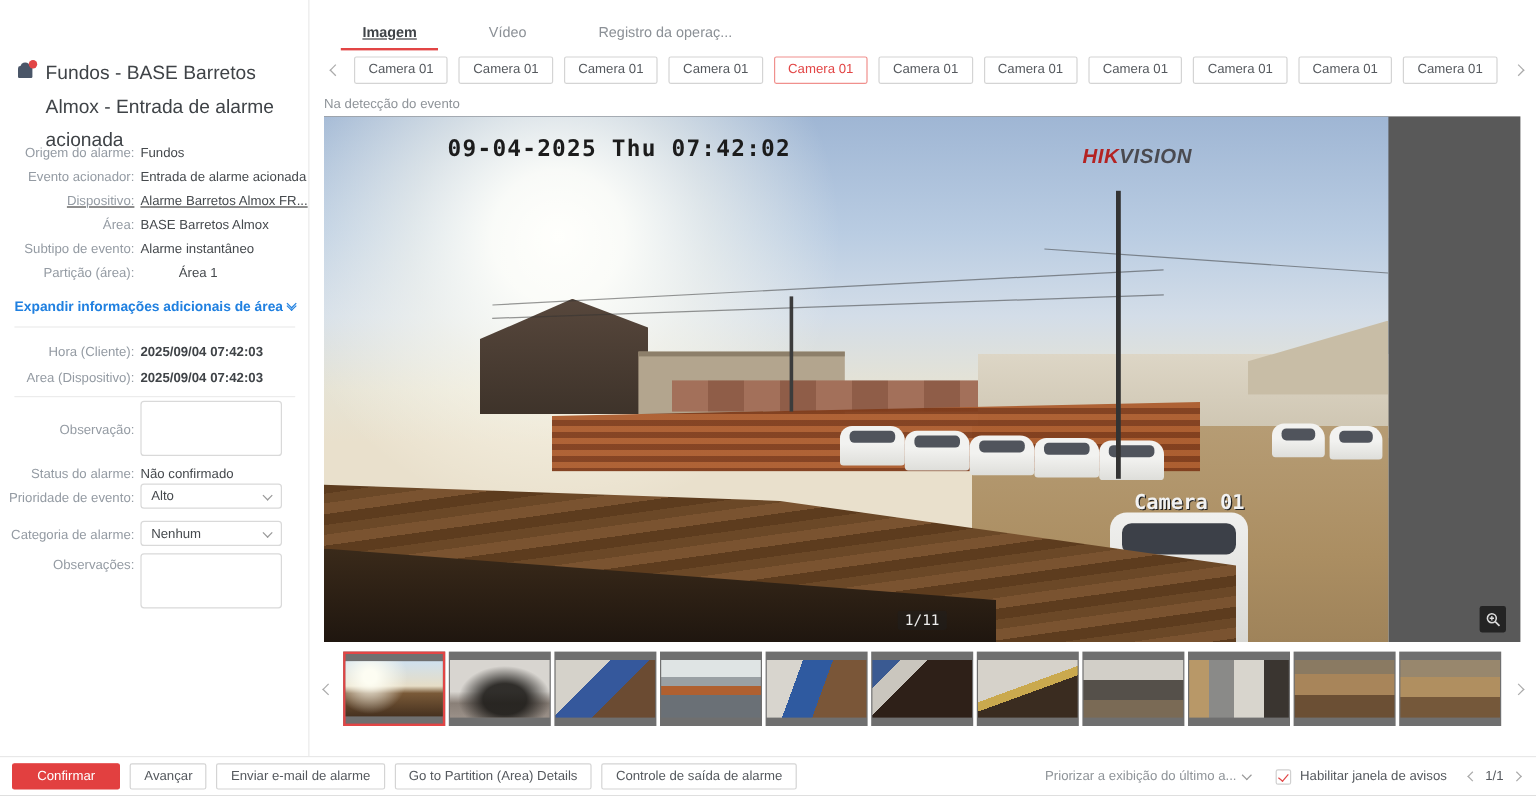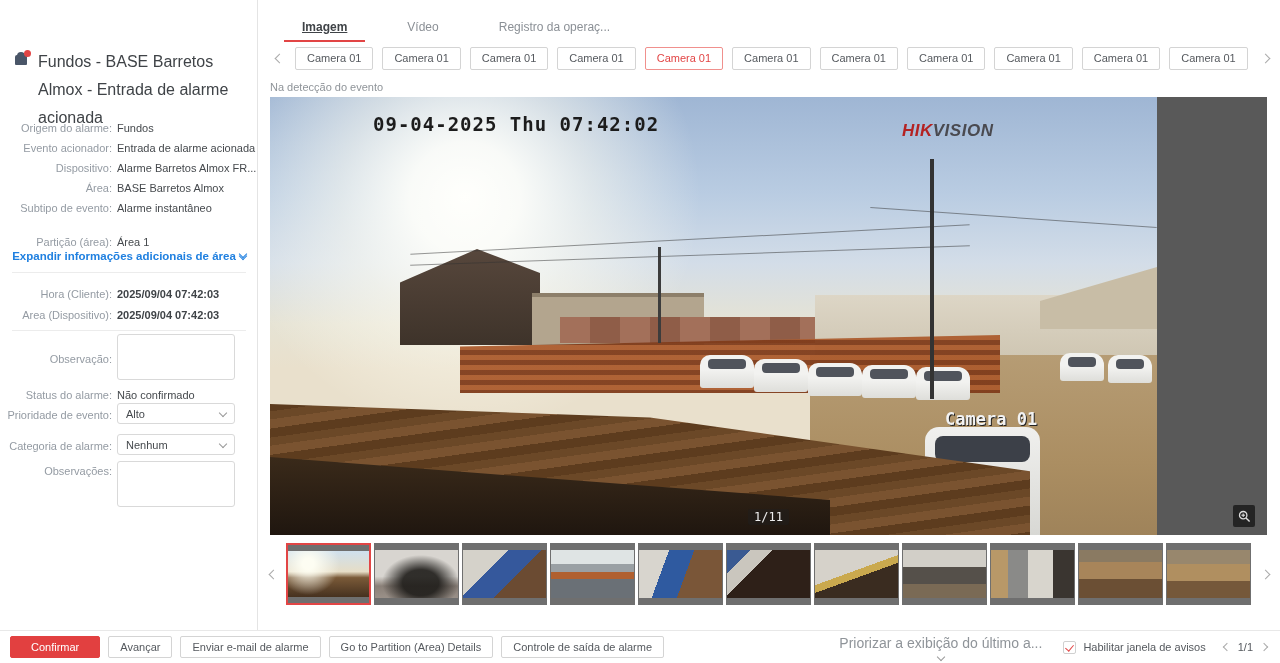--- a/index.html
+++ b/index.html
@@ -105,21 +105,21 @@
   .sc-office { background:linear-gradient(180deg,#d2cfc8 0 35%,#55504a 35% 70%,#7a6a55 70% 100%); }
   .sc-corridor { background:linear-gradient(90deg,#b89868 0 20%,#8a8a88 20% 45%,#d8d5cd 45% 75%,#3a3530 75% 100%); }
   .sc-boxes-a { background:linear-gradient(180deg,#8a7a62 0 25%,#a8855a 25% 60%,#6b4f34 60% 100%); }
   .sc-boxes-b { background:linear-gradient(180deg,#98876d 0 30%,#b08f60 30% 65%,#75583a 65% 100%); }
 
   
   .footer { position:absolute; left:0; right:0; bottom:0; height:33px; background:#fff; border-top:1px solid #e8e8e8; display:flex; align-items:center; padding:0 10px; }
   .fbtn { height:22px; padding:0 11px; margin-right:8px; background:#fff; border:1px solid #d4d4d4; border-radius:2px; font-size:11px; color:#55595e; font-family:"Liberation Sans",sans-serif; cursor:pointer; white-space:nowrap; }
   .fbtn.primary { background:#e24040; border-color:#e24040; color:#fff; padding:0 20px; }
   .foot-right { margin-left:auto; display:flex; align-items:center; gap:7px; }
-  .fdrop { font-size:14px; color:#8f9499; display:flex; align-items:center; gap:6px; cursor:pointer;flex-direction:column; }
+  .fdrop { font-size:11px; color:#8f9499; display:flex; align-items:center; gap:6px; cursor:pointer; }
   .fdrop .chev-dn { width:6px; height:6px; border-right:1.2px solid #999; border-bottom:1.2px solid #999; transform:rotate(45deg); margin-top:-3px; }
   .cbox { width:13px; height:13px; border:1px solid #d0d0d0; border-radius:2px; background:#fff; position:relative; cursor:pointer; margin-left:14px; }
   .cbox::after { content:""; position:absolute; left:3px; top:1px; width:4px; height:7px; border-right:1.8px solid #e24545; border-bottom:1.8px solid #e24545; transform:rotate(40deg); }
   .cbox-label { font-size:11px; color:#55595e; }
   .fpage { display:flex; align-items:center; gap:5px; margin-left:8px; }
   .fpage .pg { font-size:11px; color:#55595e; }
 </style>
 </head>
 <body>
 
@@ -137,33 +137,33 @@
 
     <div id="sidebar-fields">
         <div class="field-row" style="top: 116px;">
           <span class="lbl">Origem do alarme:</span>
           <span class="val">Fundos</span>
         </div>
         <div class="field-row" style="top: 136px;">
           <span class="lbl">Evento acionador:</span>
           <span class="val">Entrada de alarme acionada</span>
         </div>
-        <div class="field-row" style="top: 156px;">
+        <div class="field-row" style="top: 156px; text-decoration: underline;">
           <span class="lbl">Dispositivo:</span>
           <span class="val">Alarme Barretos Almox FR...</span>
         </div>
         <div class="field-row" style="top: 176px;">
           <span class="lbl">Área:</span>
           <span class="val">BASE Barretos Almox</span>
         </div>
         <div class="field-row" style="top: 196px;">
           <span class="lbl">Subtipo de evento:</span>
           <span class="val">Alarme instantâneo</span>
         </div>
-        <div class="field-row" style="top: 230px;">
+        <div class="field-row" style="top: 216px; gap: 32px;">
           <span class="lbl">Partição (área):</span>
           <span class="val">Área 1</span>
         </div>
       </div>
 
     <div class="expand-link">
       <span>Expandir informações adicionais de área</span><span class="dblchev"><i></i><i></i></span>
     </div>
 
     <div class="divider" style="top:272px"></div>

